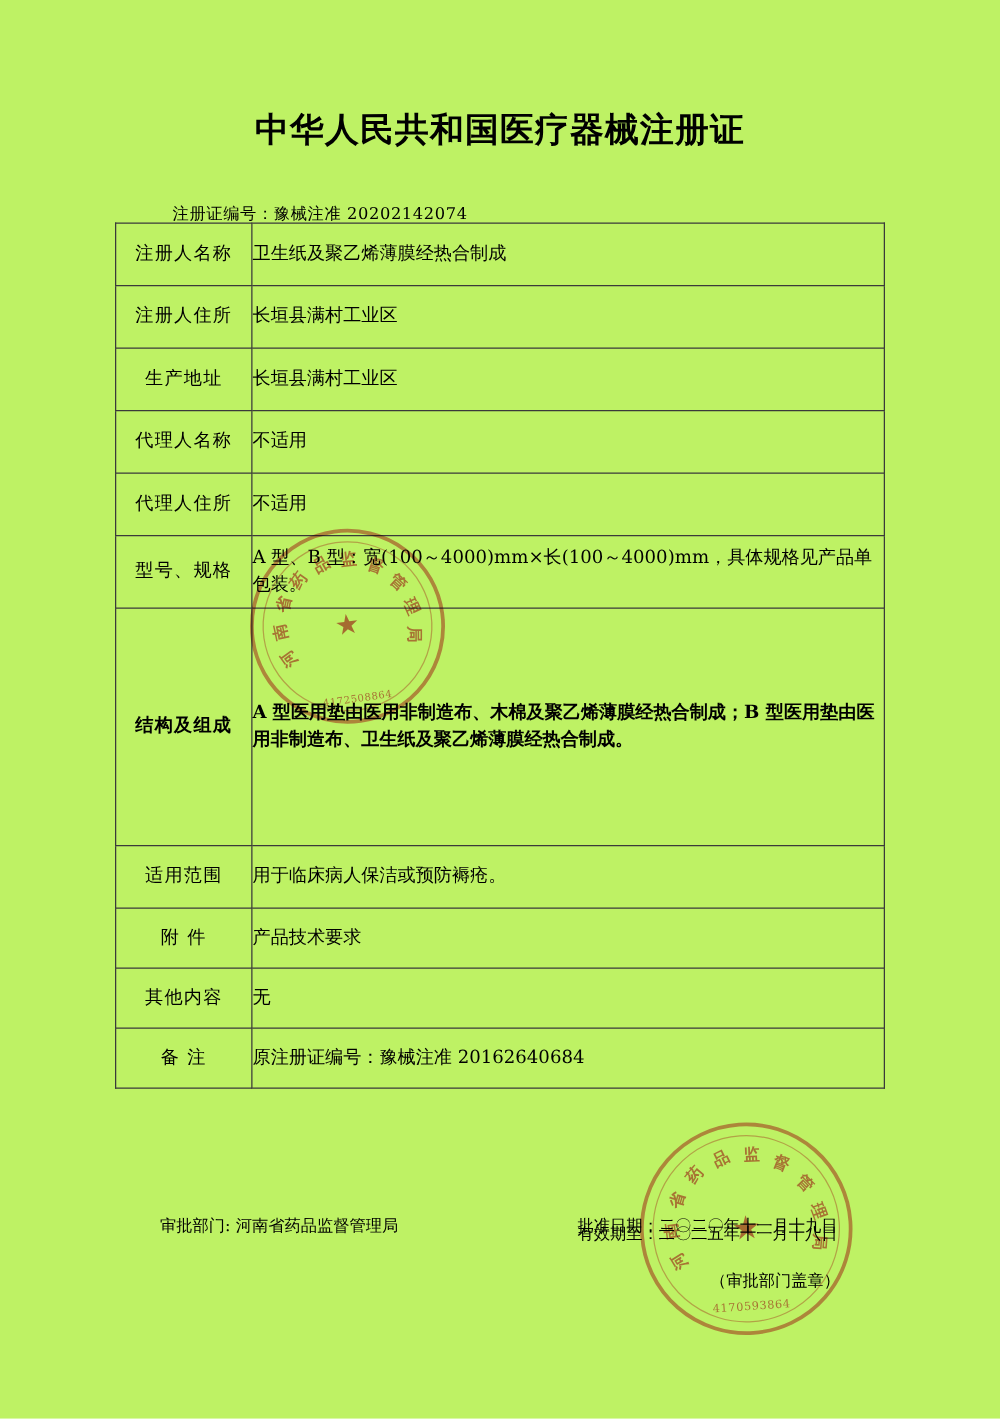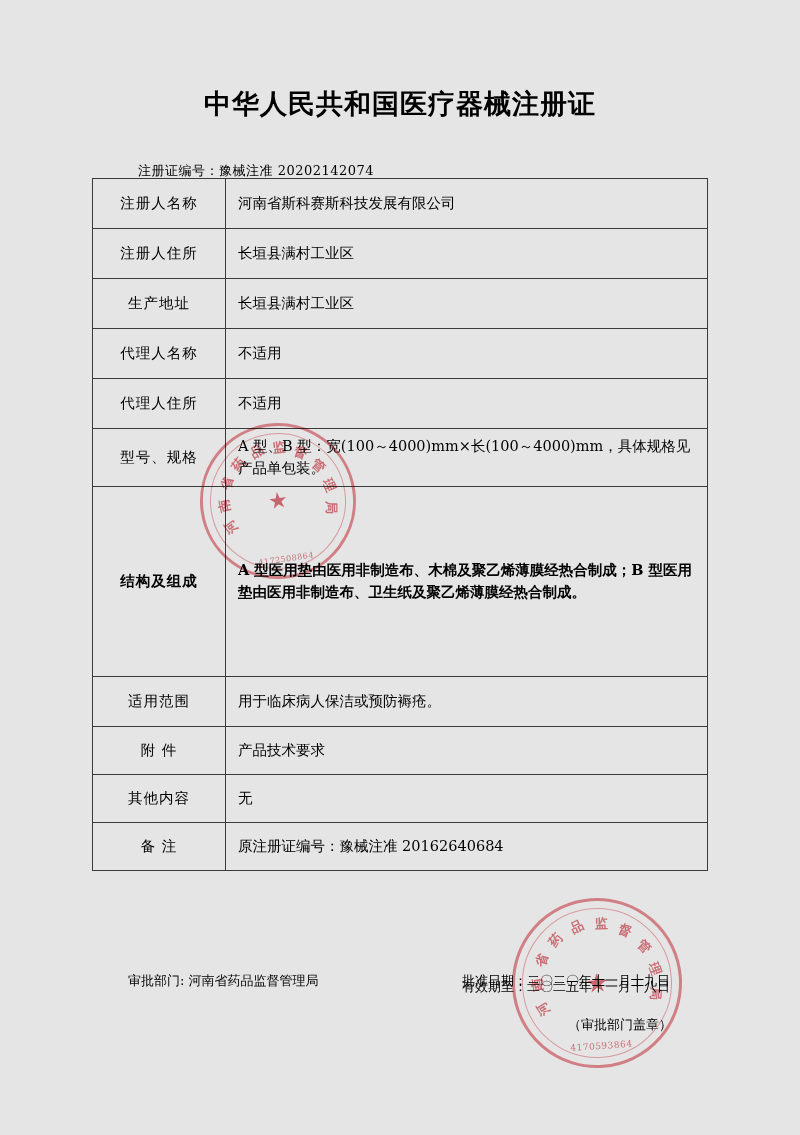--- a/index.html
+++ b/index.html
@@ -11,21 +11,21 @@
     width: 800px;
     height: 1135px;
     position: relative;
     font-family: "DejaVu Serif", "Liberation Serif", serif;
     color: #000;
     overflow: hidden;
   }
   .page {
     position: absolute;
     inset: 0;
-    background: #e5e5e5;
+    background: #bef264;
   }
   .title {
     position: absolute;
     top: 86px;
     left: 0;
     width: 800px;
     text-align: center;
     font-size: 27px;
     font-weight: bold;
     letter-spacing: 1px;
@@ -44,21 +44,21 @@
     top: 178px;
     left: 92px;
     width: 616px;
     border-collapse: collapse;
     table-layout: fixed;
   }
   table.main td {
     border: 1px solid #3a3a3a;
     font-size: 14.5px;
     vertical-align: middle;
-    padding: 6px 12px;
+    padding: 6px 0;
     line-height: 1.55;
   }
   td.label {
     width: 108px;
     text-align: center;
     letter-spacing: 1px;
     padding: 6px 4px;
   }
   td.value {
     text-align: left;
@@ -174,21 +174,21 @@
   <div class="title">中华人民共和国医疗器械注册证</div>
 
   <div class="cert-no">
     <span>注册证编号：</span><span>豫械注准 20202142074</span>
   </div>
 
   <table class="main">
     <tbody>
         <tr class="r-h50">
       <td class="label">注册人名称</td>
-      <td class="value">河南省斯科赛斯科技发展有限公司</td>
+      <td class="value">卫生纸及聚乙烯薄膜经热合制成</td>
     </tr>
     <tr class="r-h50">
       <td class="label">注册人住所</td>
       <td class="value">长垣县满村工业区</td>
     </tr>
     <tr class="r-h50">
       <td class="label">生产地址</td>
       <td class="value">长垣县满村工业区</td>
     </tr>
     <tr class="r-h50">

